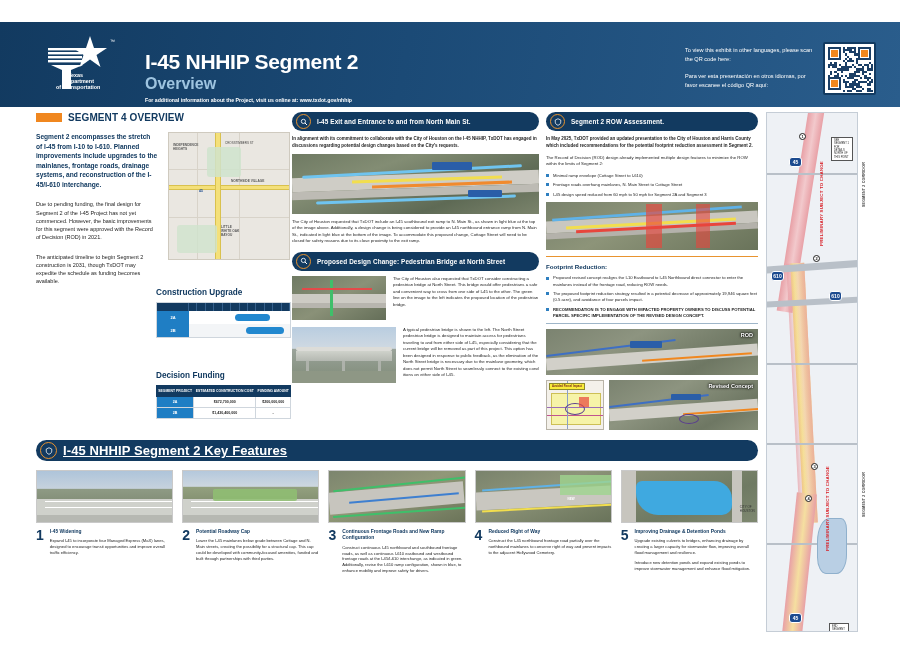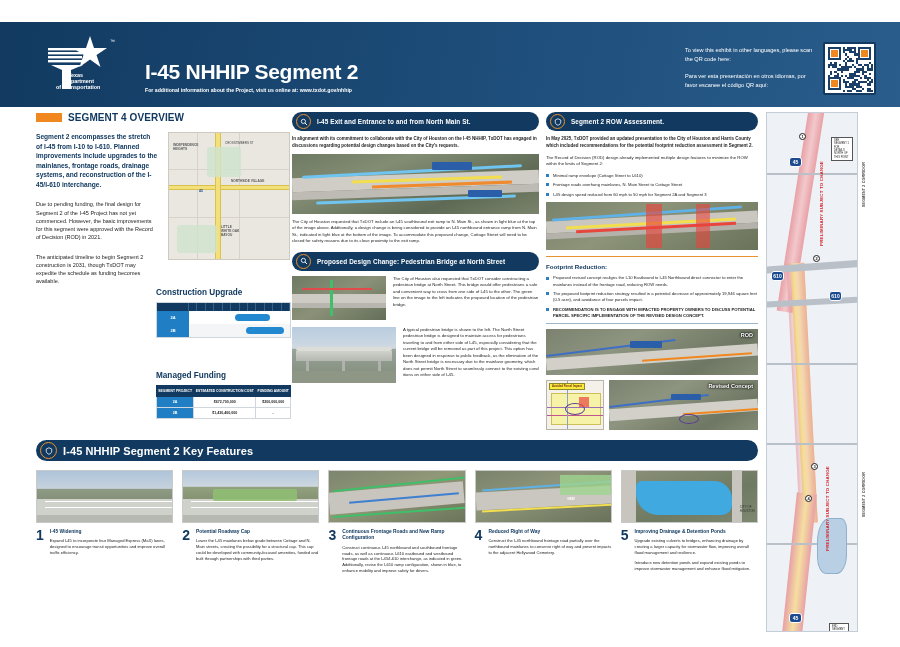--- a/index.html
+++ b/index.html
@@ -184,20 +184,21 @@
           <path d="M13 31 L45 31 L33 36 L33 55 L24 55 L24 36 Z"></path>
         </g>
         <text x="72" y="9" fill="#fff" font-size="5" font-family="Liberation Sans, sans-serif">™</text>
         <text x="30" y="43" fill="#fff" font-size="5.4" font-weight="bold" font-family="Liberation Sans, sans-serif">Texas</text>
         <text x="26" y="49" fill="#fff" font-size="5.4" font-weight="bold" font-family="Liberation Sans, sans-serif">Department</text>
         <text x="18" y="55" fill="#fff" font-size="5.4" font-weight="bold" font-family="Liberation Sans, sans-serif">of Transportation</text>
       </svg>
     </div>
     <div class="title-block">
       <div class="title-main">I-45 NHHIP Segment 2</div>
+      <div class="title-sub">Overview</div>
       <div class="title-note">For additional information about the Project, visit us online at: www.txdot.gov/nhhip</div>
     </div>
   </div>
 
   <div class="qr-block">
     <div class="qr-text">
       <p>To view this exhibit in other languages, please scan the QR code here:</p>
       <p>Para ver esta presentación en otros idiomas, por favor escanee el código QR aquí:</p>
     </div>
     <div class="qr-frame">
@@ -418,21 +419,21 @@
           <div class="lab">2B</div>
           <div class="gantt-track">
             <div class="gantt-bar" style="left:56%;width:38%"></div>
           </div>
         </div>
       </div>
   </div>
 </div>
 
 <div class="funding">
-  <div class="sub-head">Managed Funding</div>
+  <div class="sub-head">Decision Funding</div>
   <table class="ftable">
     <thead>
         <tr id="fund-head">
           <th>SEGMENT PROJECT</th>
           <th>ESTIMATED CONSTRUCTION COST</th>
           <th>FUNDING AMOUNT</th>
         </tr>
       </thead>
     <tbody id="fund-body">
         <tr>
@@ -597,21 +598,21 @@
   </div>
 </div>
 
 <div class="kf-section">
   <div class="sec-banner kf-banner" style="height:21px;">
     <span class="sec-icon" style="width:17px;height:17px;">
       <svg viewBox="0 0 16 16">
           <path d="M8 1.5 L13.5 4 V8.2 C13.5 11.5 10.8 13.7 8 14.5 C5.2 13.7 2.5 11.5 2.5 8.2 V4 Z" fill="none" stroke="#fff" stroke-width="1.5"></path>
         </svg>
     </span>
-    <span class="sec-banner-label" style="font-size:11px;">I-45 NHHIP Segment 2 Key Features</span>
+    <span class="sec-banner-label" style="font-size:13px;text-decoration:underline;">I-45 NHHIP Segment 2 Key Features</span>
   </div>
   <div class="kf-row" id="kf-row">
       <div class="kf-card">
         <div class="kf-img" style="background:linear-gradient(180deg,#aec4da 0%,#c6d2dd 34%,#8e9a84 36%,#6f7a63 100%)">
           <div style="position:absolute;left:0;top:28px;width:100%;height:16px;background:#cfd1cb"></div>
           <div style="position:absolute;left:0;top:44px;width:100%;height:9px;background:#b6b8b2"></div>
           <div style="position:absolute;left:8px;top:30px;width:128px;height:1.2px;background:#fff"></div>
           <div style="position:absolute;left:8px;top:36px;width:128px;height:1.2px;background:#fff"></div>
         </div>
         <div class="kf-caption">

